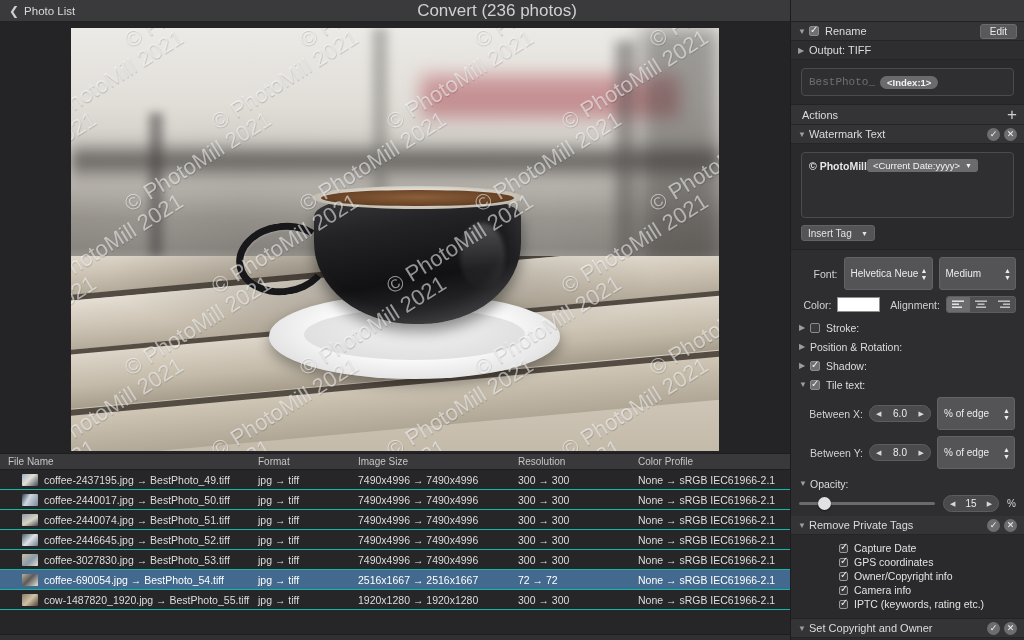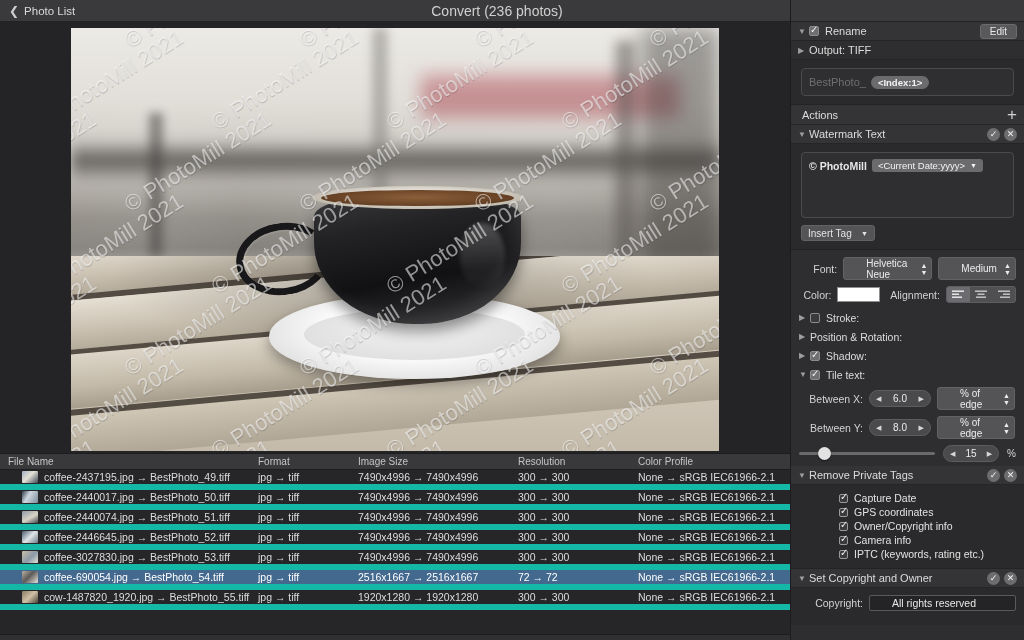--- a/index.html
+++ b/index.html
@@ -15,21 +15,21 @@
 
   
   .titlebar {
     position:absolute; left:0; top:0; width:1024px; height:22px;
     background:#3a3a3c; border-bottom:1px solid #222;
     display:flex; align-items:center;
   }
   .tb-left { display:flex; align-items:center; gap:5px; padding-left:9px; width:300px; cursor:default;}
   .tb-chev { font-size:12px; color:#cfcfcf; line-height:1; }
   .tb-back { font-size:11.5px; color:#d9d9d9; }
-  .tb-center { flex:1; text-align:center; font-size:14px; color:#d0d0d0; }
+  .tb-center { flex:1; text-align:center; font-size:17px; color:#d0d0d0; }
   .tb-right { width:330px; display:flex; align-items:center; justify-content:flex-end; padding-right:8px; gap:0px;}
   .tb-btns { display:flex; gap:4px; margin-right:90px; }
   .tb-btn {
     width:30px; height:16px; border-radius:3px; background:#4d4d50;
     display:flex; align-items:center; justify-content:center;
     border:1px solid #2e2e30;
   }
   .tb-btn svg { display:block; }
   .preset-lbl { position:absolute; right:10px; top:4px; font-size:11px; color:#c9c9c9; }
 
@@ -151,21 +151,21 @@
     font-size:10px; color:#c6c6c6;
   }
   .thead div { padding-left:8px; }
   .c-name { width:250px; }
   .c-fmt  { width:100px; }
   .c-size { width:160px; }
   .c-res  { width:120px; }
   .c-prof { width:160px; }
   .trow {
     display:flex; height:20px; align-items:center; font-size:10.5px; color:#dcdcdc;
-    border-bottom:6px solid #14b8a6;
+    border-bottom:1px solid #14b8a6;
   }
   .trow.sel { background:#43698f; color:#ffffff; }
   .trow > div { padding-left:8px; white-space:nowrap; overflow:hidden; }
   .namecell { display:flex; align-items:center; gap:6px; padding-left:22px !important; }
   .thumb { width:16px; height:12px; border-radius:1px; flex:none; overflow:hidden;
            background:linear-gradient(135deg,#7d8ca0,#cfc5b4 50%,#5c5348); }
   .t1 { background:linear-gradient(135deg,#9fb0c4,#e4e0d6 45%,#3e4a56); }
   .t2 { background:linear-gradient(120deg,#2f3d4c,#cfd8e2 40%,#7a8a99); }
   .t3 { background:linear-gradient(150deg,#8f9aa6,#d9d3c6 55%,#43484f); }
   .t4 { background:linear-gradient(135deg,#4a5c6e,#dfe4e8 50%,#6d7b87); }
@@ -218,51 +218,51 @@
     width:13px; height:13px; border-radius:50%; background:#6d6d70;
     display:flex; align-items:center; justify-content:center; font-size:9px; color:#f2f2f2;
   }
   .plus-ic { font-size:17px; color:#cfcfcf; line-height:14px; }
 
   .panel { padding:8px 10px; background:#2a2a2c; border-bottom:1px solid #232325; }
   .rename-field {
     height:28px; background:#2f2f31; border:1px solid #4b4b4e; border-radius:4px;
     display:flex; align-items:center; padding:0 7px; gap:5px;
   }
-  .ghost { color:#6f6f72; font-size:11px; }
+  .ghost { color:#6f6f72; font-size:11px;font-family:Liberation Mono, monospace; }
   .token {
     background:#6b6b6e; color:#f2f2f2; border-radius:8px;
     font-size:9.5px; padding:1px 7px; font-weight:bold;
   }
 
   .wm-box {
     height:66px; background:#2f2f31; border:1px solid #4b4b4e; border-radius:4px;
     padding:6px 7px;
   }
-  .wm-line { display:flex; align-items:center; gap:5px; }
+  .wm-line { display:flex; align-items:center; }
   .wm-copy { font-size:10.5px; color:#e6e6e6; font-weight:bold; }
   .token2 {
     background:#6b6b6e; color:#f2f2f2; border-radius:3px;
     font-size:9.5px; padding:1px 6px; display:flex; align-items:center; gap:5px;
   }
   .caret { font-size:7px; }
   .insert-tag {
     margin-top:7px; width:74px; height:16px; border-radius:3px;
     background:#545457; border:1px solid #636366;
     display:flex; align-items:center; justify-content:space-between;
     padding:0 6px; font-size:10px; color:#e4e4e4;
   }
 
   .frow { display:flex; align-items:center; margin-bottom:6px; }
   .flabel { width:40px; text-align:right; font-size:10.5px; color:#d2d2d2; margin-right:6px; }
   .flabel.w60 { width:64px; }
   .popup {
-    height:23px; background:#545457; border:1px solid #636366; border-radius:3px;
+    height:33px; background:#545457; border:1px solid #636366; border-radius:3px;
     display:flex; align-items:center; justify-content:space-between;
-    padding:0 4px 0 22px; font-size:10px; color:#ececec;
+    padding:0 4px 0 6px; font-size:10px; color:#ececec;
   }
   .popup .arrows { font-size:7px; line-height:7px; text-align:center; }
   .stepper {
     height:17px; background:#4a4a4d; border:1px solid #5d5d60; border-radius:9px;
     display:flex; align-items:center; justify-content:space-between;
     padding:0 6px; font-size:10px; color:#ececec;
   }
   .stepper .v { flex:1; text-align:center; }
   .stepper .ar { font-size:7px; color:#d8d8d8; }
   .color-swatch {
@@ -612,20 +612,24 @@
           <span class="ar">◀</span>
           <span class="v">8.0</span>
           <span class="ar">▶</span>
         </div>
         <div class="popup" style="width:78px; margin-left:6px;">
           <span>% of edge</span>
           <span class="arrows">▲<br>▼</span>
         </div>
       </div>
 
+      <div class="subrow">
+        <span class="disc down"></span>
+        <span class="lbl">Opacity:</span>
+      </div>
       <div class="slider-row">
         <div class="track">
           <div class="knob"></div>
         </div>
         <div class="stepper" style="width:56px;">
           <span class="ar">◀</span>
           <span class="v">15</span>
           <span class="ar">▶</span>
         </div>
         <span style="font-size:10px;">%</span>

